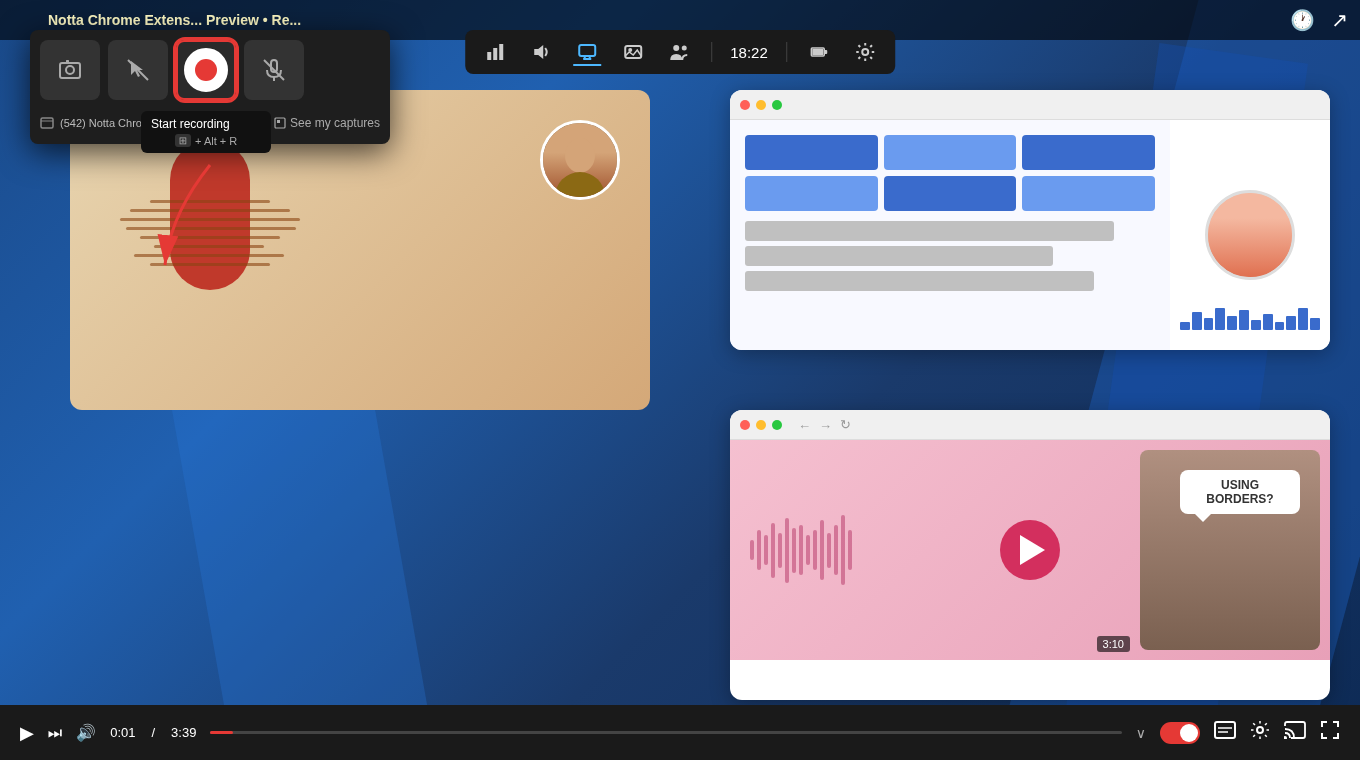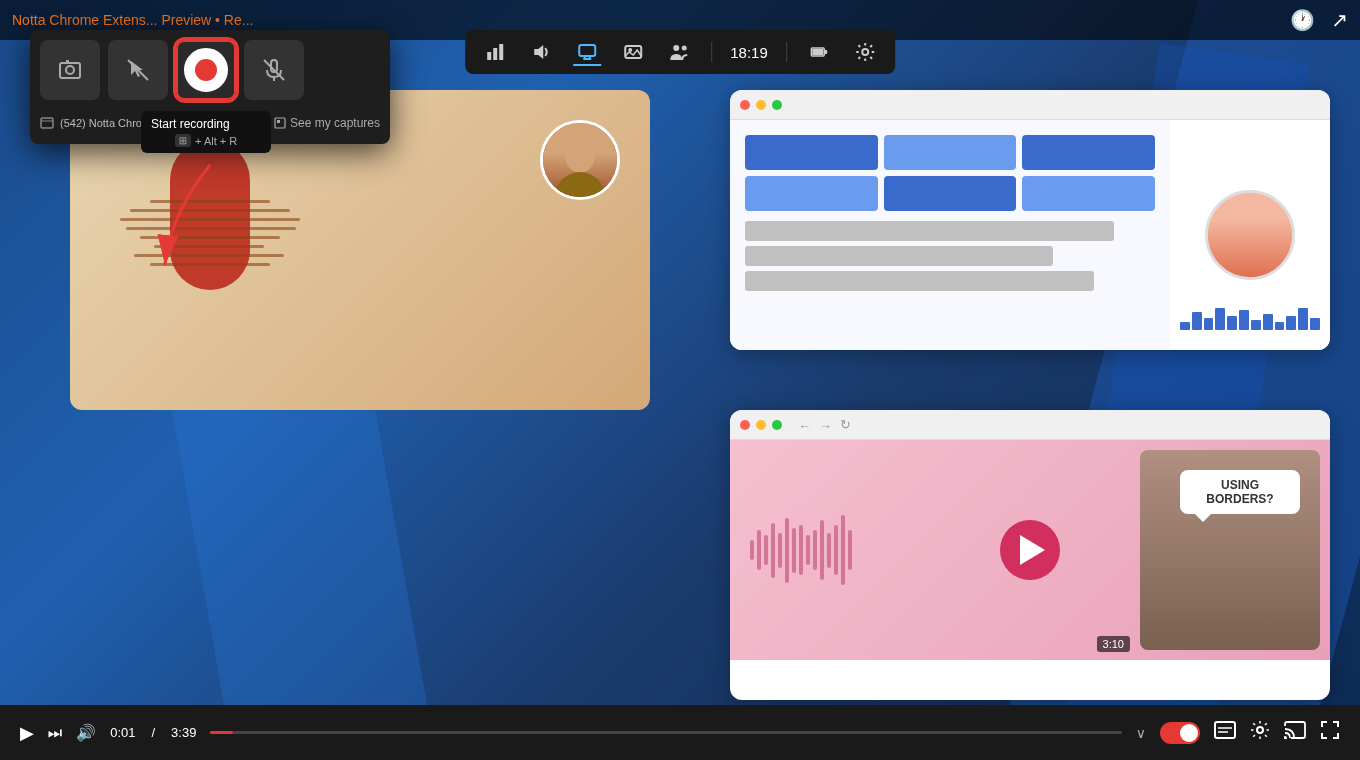--- a/index.html
+++ b/index.html
@@ -56,23 +56,24 @@
       left: 0;
       right: 0;
       height: 40px;
       background: rgba(0,0,0,0.6);
       display: flex;
       align-items: center;
       padding: 0 12px;
       z-index: 10;
     }
     .title-bar-text {
-      color: #f97316;
+      color: #fef9c3;
       font-size: 14px;
-      font-weight: 400;
+      font-weight: 700;
+      margin-left: 36px;
     }
 
     
     .media-toolbar {
       position: absolute;
       top: 30px;
       left: 50%;
       transform: translateX(-50%);
       background: #1a1a1a;
       border-radius: 8px;
@@ -669,21 +670,21 @@
   </span>
   <span class="toolbar-icon">
     <svg width="22" height="20" viewBox="0 0 22 20" fill="none">
       <circle cx="8" cy="6" r="3" fill="#ccc"></circle>
       <path d="M2 18 Q2 12 8 12 Q14 12 14 18" fill="#ccc"></path>
       <circle cx="16" cy="6" r="2.5" fill="#ccc"></circle>
       <path d="M14 18 Q14 13 19 13" stroke="#ccc" stroke-width="2" fill="none"></path>
     </svg>
   </span>
   <div class="toolbar-divider"></div>
-  <span class="toolbar-time">18:19</span>
+  <span class="toolbar-time">18:22</span>
   <div class="toolbar-divider"></div>
   <span class="toolbar-icon">
     <svg width="18" height="18" viewBox="0 0 18 18" fill="none">
       <rect x="1" y="5" width="13" height="8" rx="1" stroke="#ccc" stroke-width="1.5" fill="none"></rect>
       <rect x="14" y="7" width="3" height="4" rx="1" fill="#ccc"></rect>
       <rect x="2" y="6" width="11" height="6" rx="0.5" fill="#ccc"></rect>
     </svg>
   </span>
   <span class="toolbar-icon">
     <svg width="20" height="20" viewBox="0 0 20 20" fill="none">

